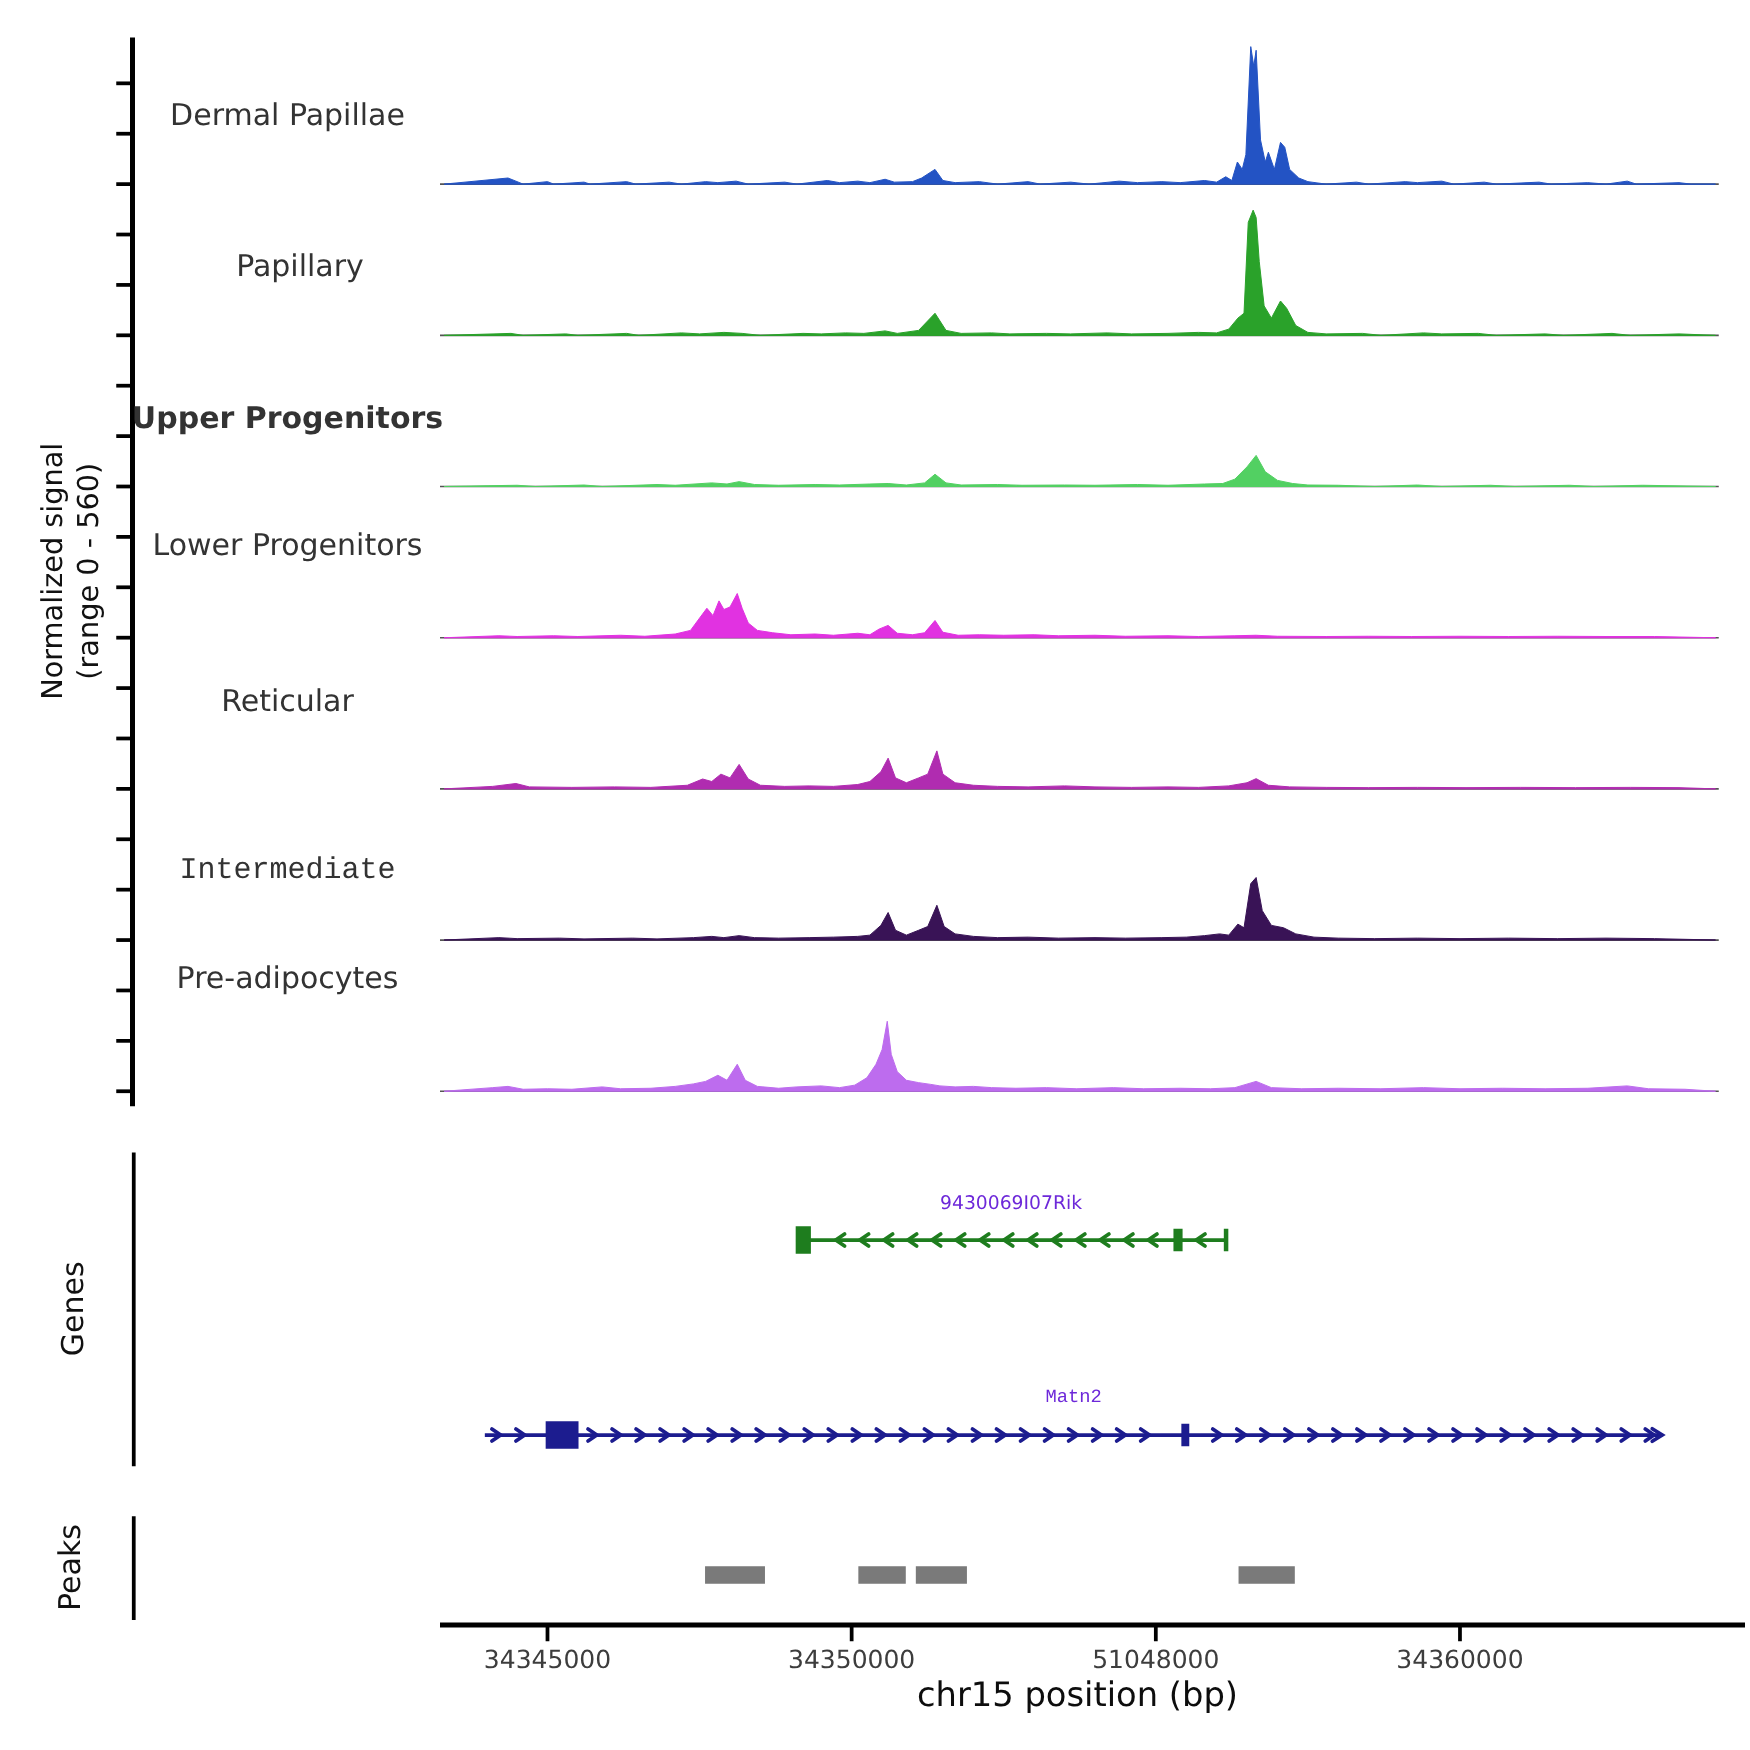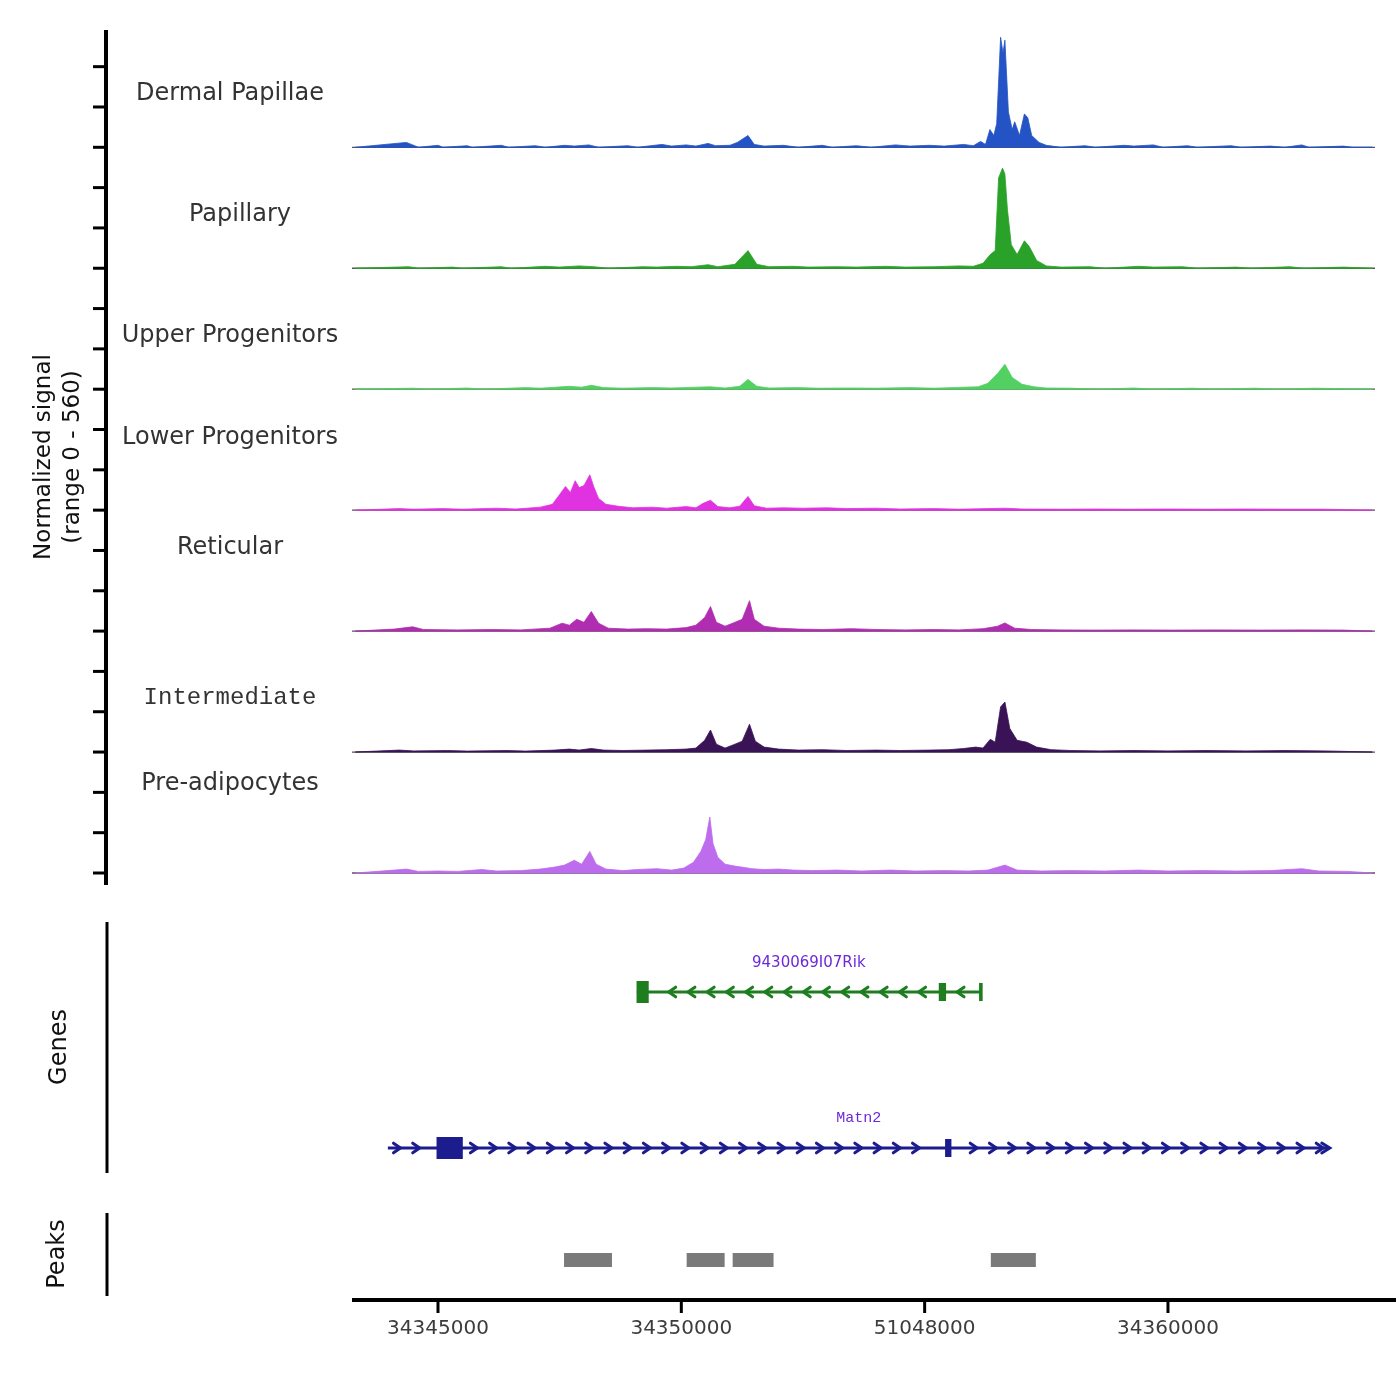--- a/index.html
+++ b/index.html
@@ -145,27 +145,28 @@
 
   <div class="lbl rot ylab" style="left:57px;top:457px;">
     <div>Normalized signal</div>
     <div>(range 0 - 560)</div>
   </div>
 
   <div class="lbl rot seclab" style="left:58px;top:1047px;">Genes</div>
 
   <div class="lbl rot seclab" style="left:56px;top:1254px;">Peaks</div>
 
+  <div class="lbl xtitle" style="left:862px;top:1356px;">chr15 position (bp)</div>
 
   <div id="dyn-labels">
       <div class="lbl track-label" style="left: 230px; top: 92.3px;">Dermal Papillae</div>
       <div class="lbl track-label" style="left: 240px; top: 213.25px;">Papillary</div>
-      <div class="lbl track-label" style="left: 230px; top: 334.2px;">Upper Progenitors</div>
+      <div class="lbl track-label" style="left: 230px; top: 334.2px; font-weight: bold;">Upper Progenitors</div>
       <div class="lbl track-label" style="left: 230px; top: 436px;">Lower Progenitors</div>
-      <div class="lbl track-label" style="left: 230px; top: 546px;">Reticular</div>
+      <div class="lbl track-label" style="left: 230px; top: 561px;">Reticular</div>
       <div class="lbl track-label" style="left: 230px; top: 697.05px; font-family: Liberation Mono, monospace;">Intermediate</div>
       <div class="lbl track-label" style="left: 230px; top: 782px;">Pre-adipocytes</div>
       <div class="lbl gene-label" style="left: 808.824px; top: 962px;">9430069I07Rik</div>
       <div class="lbl gene-label" style="left: 858.828px; top: 1118px; font-family: Liberation Mono, monospace;">Matn2</div>
       <div class="lbl tick-label" style="left: 437.992px; top: 1327px;">34345000</div>
       <div class="lbl tick-label" style="left: 681.32px; top: 1327px;">34350000</div>
       <div class="lbl tick-label" style="left: 924.648px; top: 1327px;">51048000</div>
       <div class="lbl tick-label" style="left: 1167.98px; top: 1327px;">34360000</div>
     </div>
 </div>

